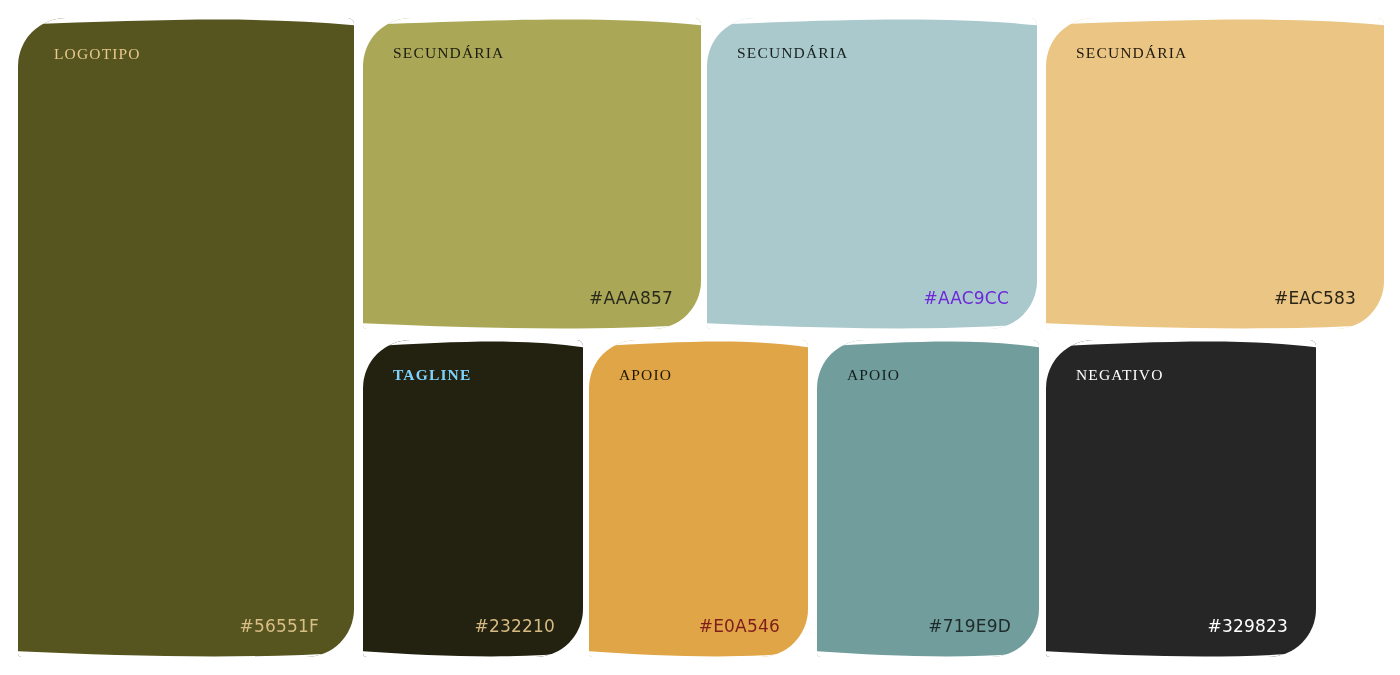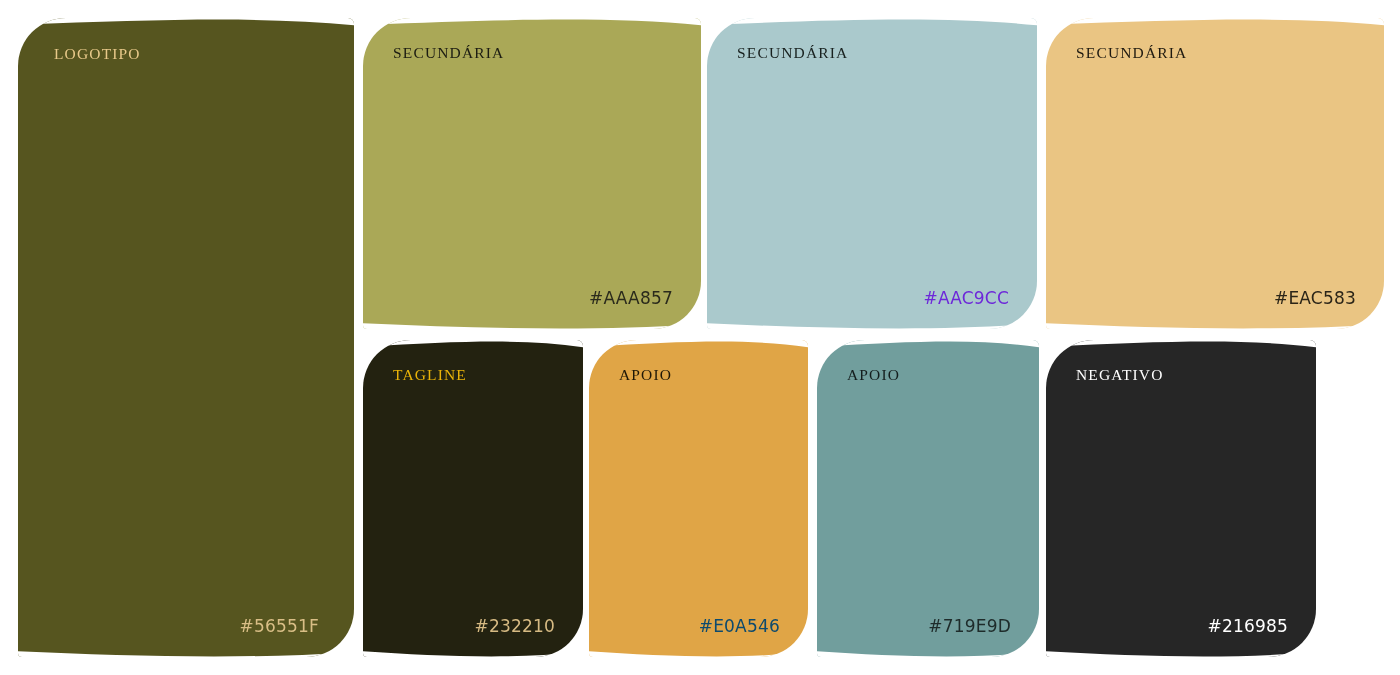--- a/index.html
+++ b/index.html
@@ -120,46 +120,46 @@
       <div class="swatch-label" style="color: rgb(31, 26, 16);">SECUNDÁRIA</div>
       <div class="swatch-hex" style="color: rgb(43, 37, 24);">#EAC583</div>
     </div>
     <div class="swatch" style="left: 363px; top: 340px; width: 220px; height: 317px; background: rgb(35, 34, 16);">
       <svg class="bow-top" viewBox="0 0 100 10" preserveAspectRatio="none">
         <path d="M0,0 L100,0 L100,3.2 C72,-0.4 40,1.1 0,3.0 Z" fill="#FFFFFF"></path>
       </svg>
       <svg class="bow-bottom" viewBox="0 0 100 10" preserveAspectRatio="none">
         <path d="M0,10 L100,10 L100,7.6 C70,10.6 34,9.4 0,7.4 Z" fill="#FFFFFF"></path>
       </svg>
-      <div class="swatch-label" style="color: #eab308;">TAGLINE</div>
+      <div class="swatch-label" style="color: #7dd3fc; font-weight: bold;">TAGLINE</div>
       <div class="swatch-hex" style="color: rgb(214, 186, 131); margin-top: 20px;">#232210</div>
     </div>
     <div class="swatch" style="left: 589px; top: 340px; width: 219px; height: 317px; background: rgb(224, 165, 70);">
       <svg class="bow-top" viewBox="0 0 100 10" preserveAspectRatio="none">
         <path d="M0,0 L100,0 L100,3.2 C72,-0.4 40,1.1 0,3.0 Z" fill="#FFFFFF"></path>
       </svg>
       <svg class="bow-bottom" viewBox="0 0 100 10" preserveAspectRatio="none">
         <path d="M0,10 L100,10 L100,7.6 C70,10.6 34,9.4 0,7.4 Z" fill="#FFFFFF"></path>
       </svg>
       <div class="swatch-label" style="color: rgb(30, 23, 7);">APOIO</div>
-      <div class="swatch-hex" style="color: #0c4a6e;">#E0A546</div>
+      <div class="swatch-hex" style="color: #7f1d1d;">#E0A546</div>
     </div>
     <div class="swatch" style="left: 817px; top: 340px; width: 222px; height: 317px; background: rgb(113, 158, 157);">
       <svg class="bow-top" viewBox="0 0 100 10" preserveAspectRatio="none">
         <path d="M0,0 L100,0 L100,3.2 C72,-0.4 40,1.1 0,3.0 Z" fill="#FFFFFF"></path>
       </svg>
       <svg class="bow-bottom" viewBox="0 0 100 10" preserveAspectRatio="none">
         <path d="M0,10 L100,10 L100,7.6 C70,10.6 34,9.4 0,7.4 Z" fill="#FFFFFF"></path>
       </svg>
       <div class="swatch-label" style="color: rgb(20, 29, 29);">APOIO</div>
       <div class="swatch-hex" style="color: rgb(30, 43, 42);">#719E9D</div>
     </div>
     <div class="swatch" style="left: 1046px; top: 340px; width: 270px; height: 317px; background: rgb(38, 38, 38);">
       <svg class="bow-top" viewBox="0 0 100 10" preserveAspectRatio="none">
         <path d="M0,0 L100,0 L100,3.2 C72,-0.4 40,1.1 0,3.0 Z" fill="#FFFFFF"></path>
       </svg>
       <svg class="bow-bottom" viewBox="0 0 100 10" preserveAspectRatio="none">
         <path d="M0,10 L100,10 L100,7.6 C70,10.6 34,9.4 0,7.4 Z" fill="#FFFFFF"></path>
       </svg>
       <div class="swatch-label" style="color: rgb(255, 255, 255);">NEGATIVO</div>
-      <div class="swatch-hex" style="color: rgb(255, 255, 255);">#216985</div>
+      <div class="swatch-hex" style="color: rgb(255, 255, 255);">#329823</div>
     </div>
   </div>
 
 </body></html>

